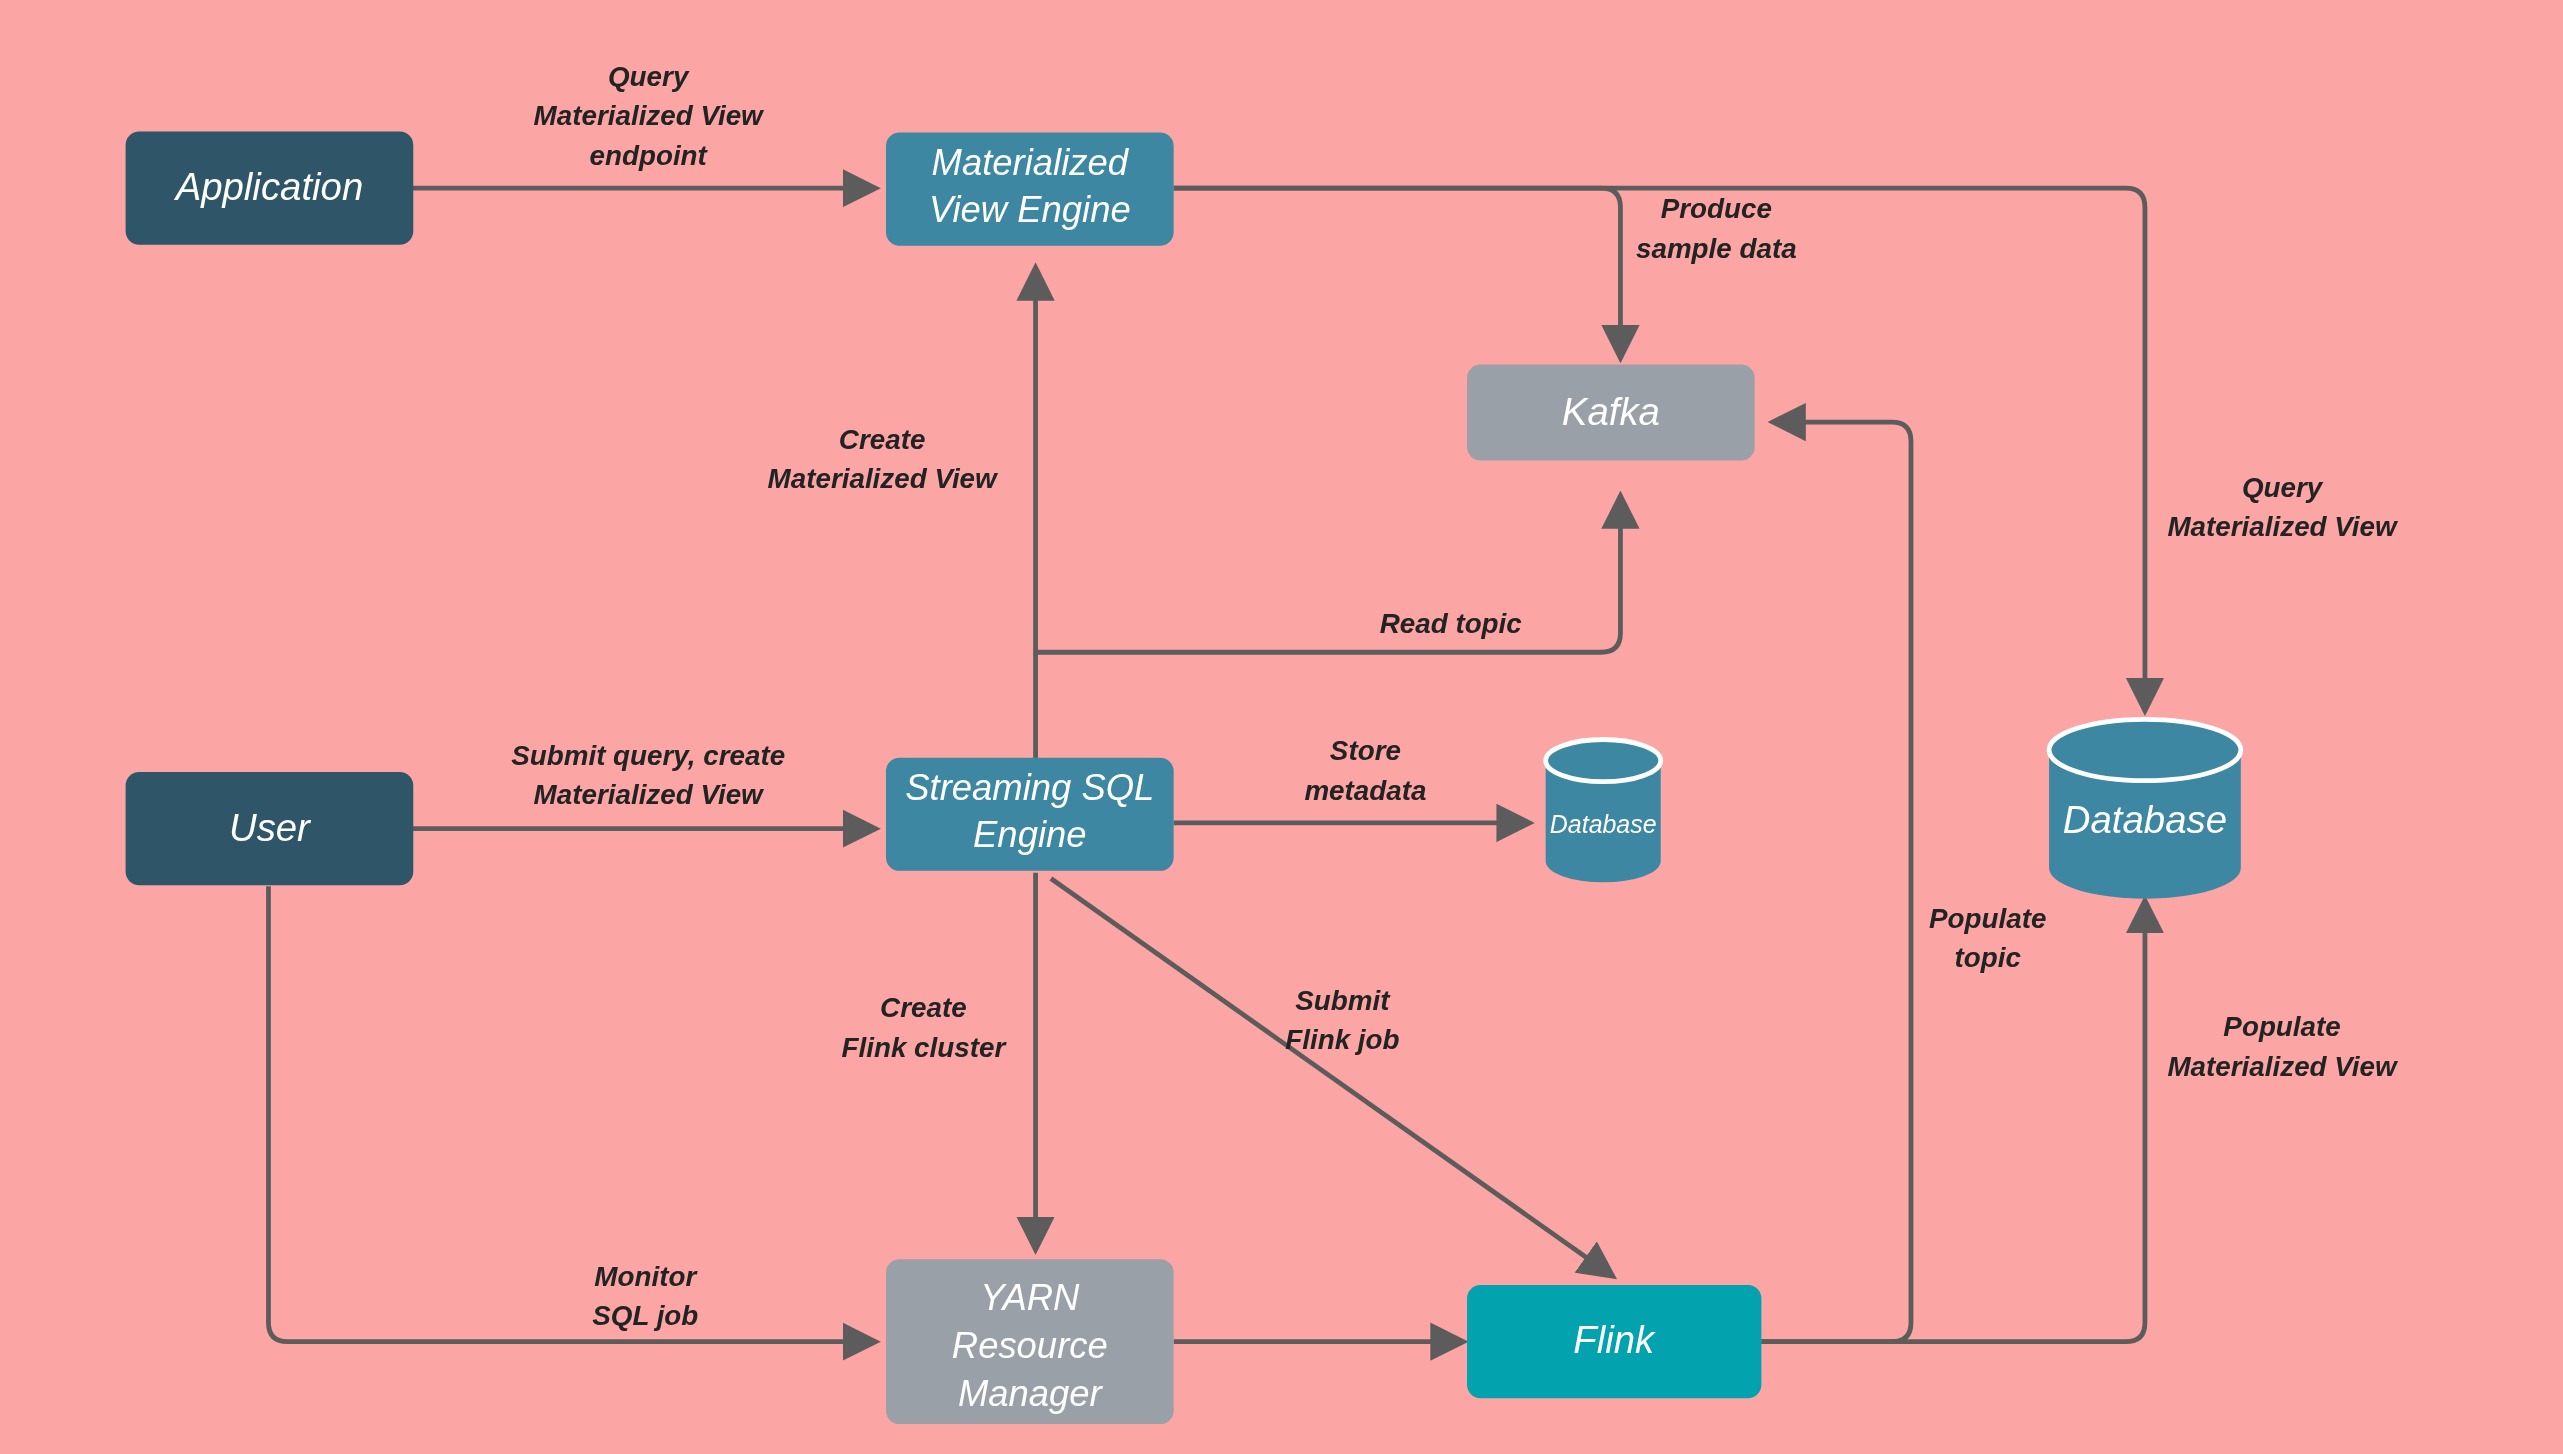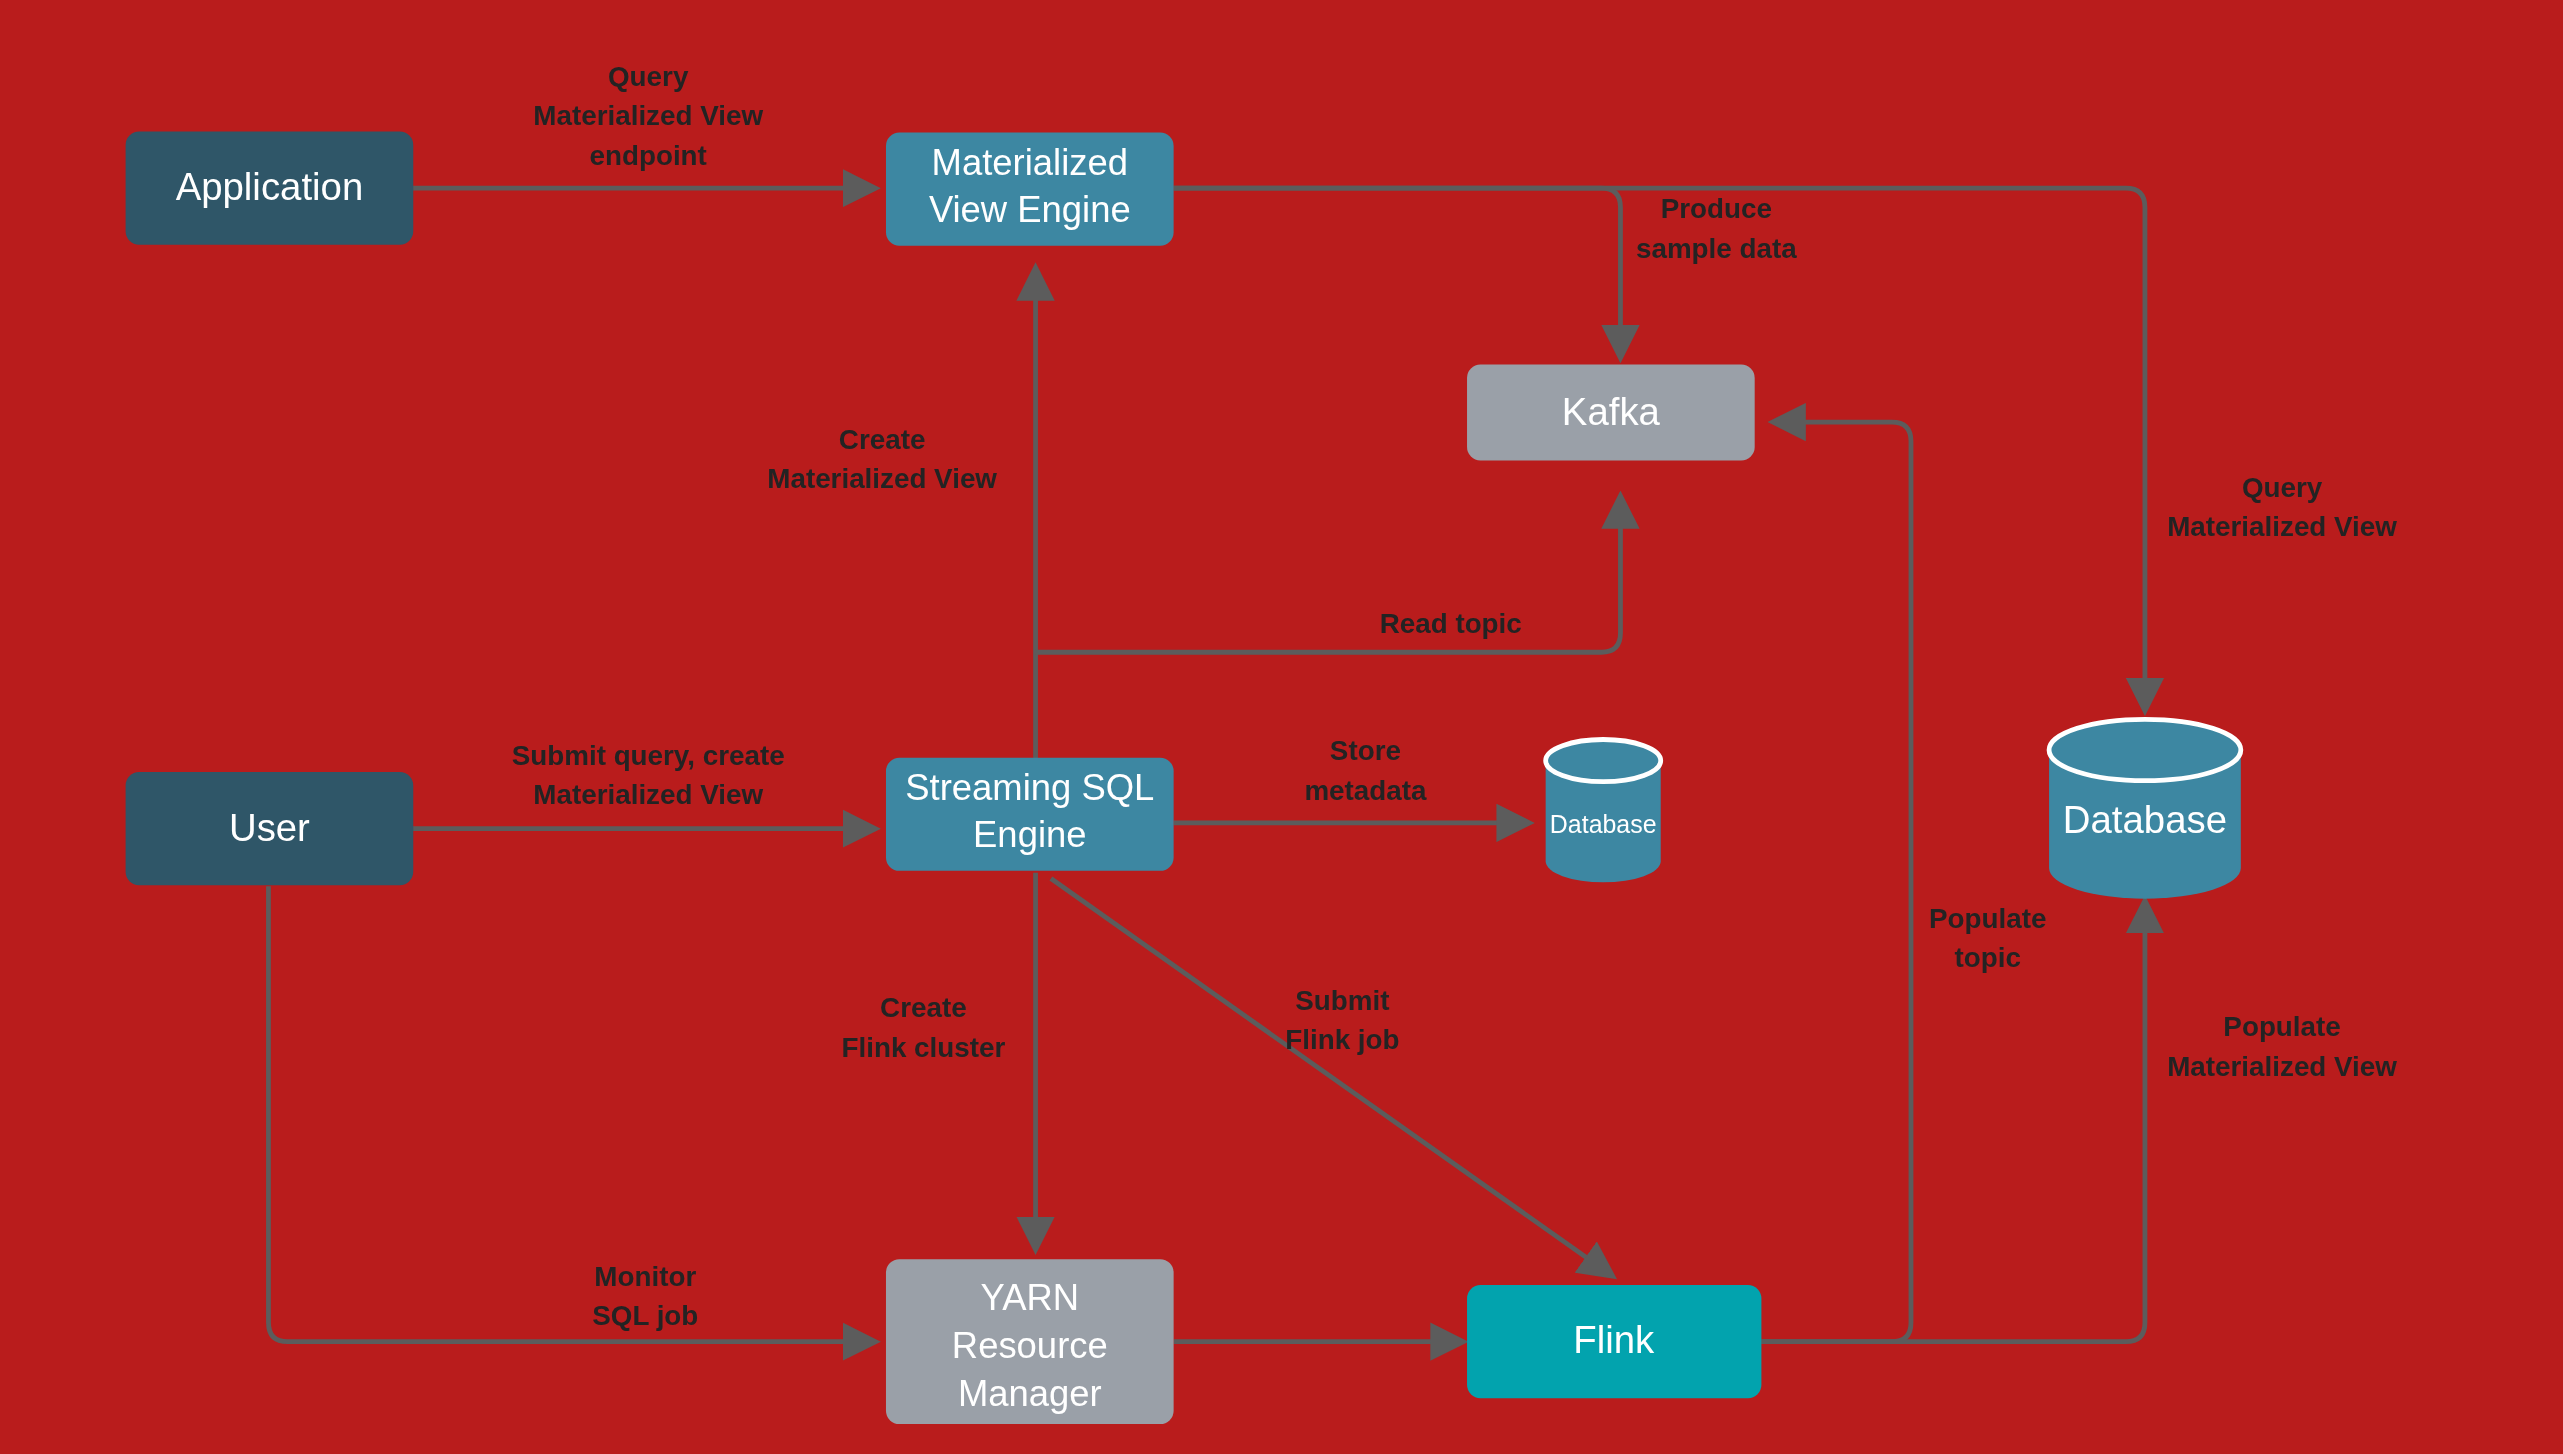--- a/index.html
+++ b/index.html
@@ -7,22 +7,23 @@
     padding: 0;
     background: #ffffff;
   }
   body {
     font-family: "Liberation Sans", sans-serif;
   }
   #diagram-root {
     position: relative;
     width: 2563px;
     height: 1455px;
-    background: #b91c1c;
+    background: #fca5a5;
     overflow: hidden;
+    font-style: italic;
   }
   svg.canvas {
     position: absolute;
     top: 0;
     left: 0;
     width: 2563px;
     height: 1455px;
   }
   .node-label {
     font-family: "Liberation Sans", sans-serif;

